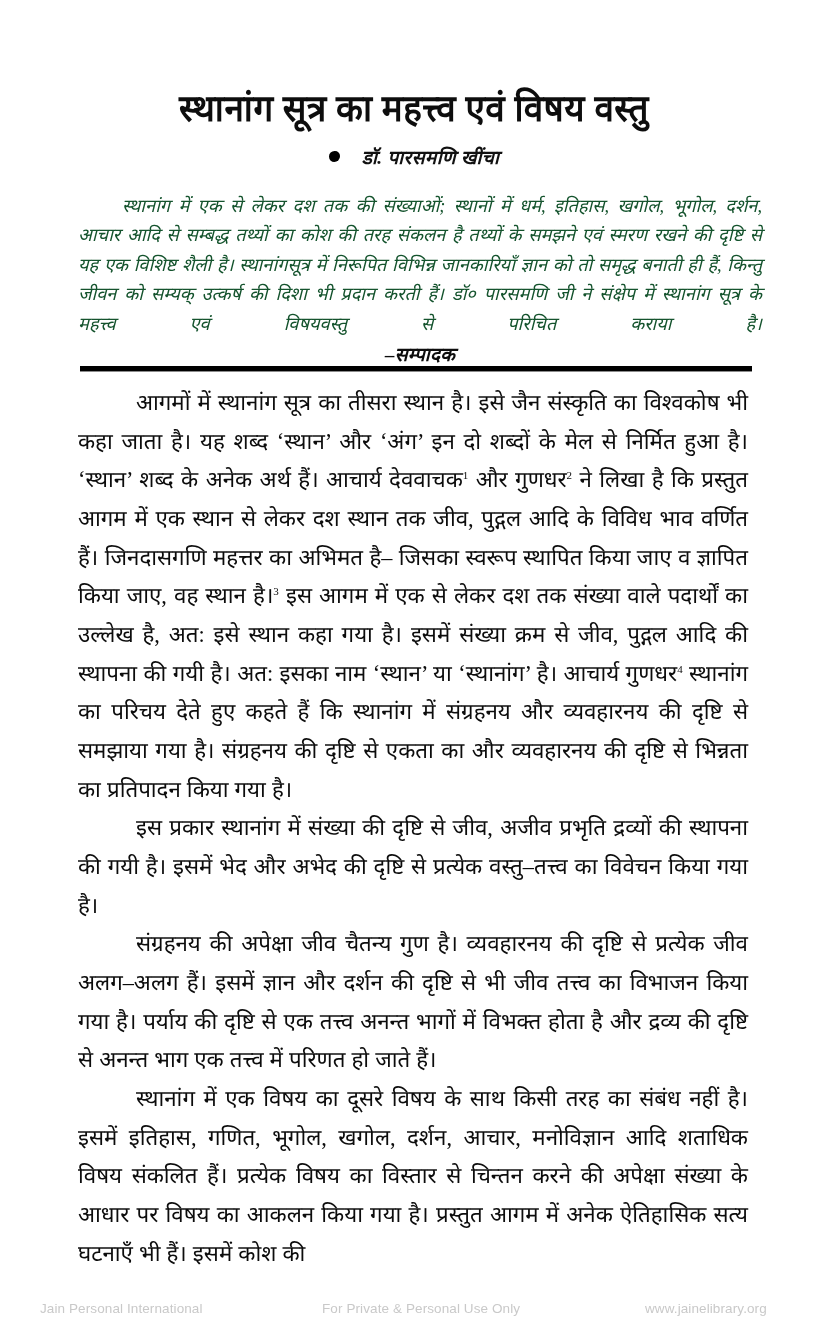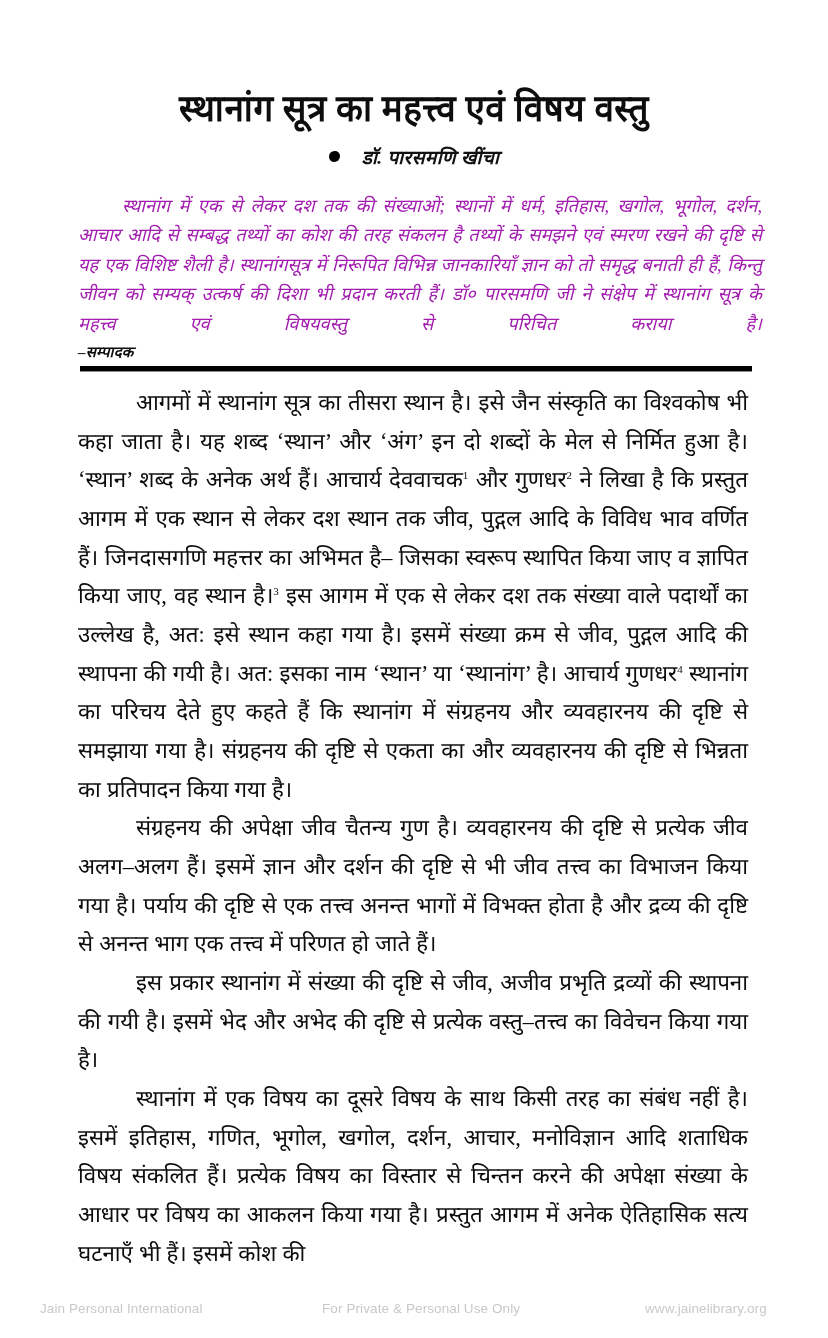--- a/index.html
+++ b/index.html
@@ -69,28 +69,28 @@
     left: 78px;
     top: 192px;
     width: 684px;
   }
   .intro-text {
     font-size: 18.2px;
     font-style: italic;
     line-height: 1.62;
     text-align: justify;
     text-align-last: justify;
-    color: #a21caf;
+    color: #14532d;
     text-indent: 44px;
     word-spacing: 1px;
   }
   .intro-signature {
     margin-top: 2px;
-    text-align: left;
-    font-size: 15px;
+    text-align: center;
+    font-size: 19px;
     font-style: italic;
     font-weight: 700;
     color: #0d0d0d;
     letter-spacing: 0.2px;
   }
 
   .divider {
     position: absolute;
     left: 80px;
     top: 366px;
@@ -183,22 +183,22 @@
   <div class="intro-block">
     <div class="intro-text">स्थानांग में एक से लेकर दश तक की संख्याओं; स्थानों में धर्म, इतिहास, खगोल, भूगोल, दर्शन, आचार आदि से सम्बद्ध तथ्यों का कोश की तरह संकलन है तथ्यों के समझने एवं स्मरण रखने की दृष्टि से यह एक विशिष्ट शैली है। स्थानांगसूत्र में निरूपित विभिन्न जानकारियाँ ज्ञान को तो समृद्ध बनाती ही हैं, किन्तु जीवन को सम्यक् उत्कर्ष की दिशा भी प्रदान करती हैं। डॉ० पारसमणि जी ने संक्षेप में स्थानांग सूत्र के महत्त्व एवं विषयवस्तु से परिचित कराया है।</div>
     <div class="intro-signature">–सम्पादक</div>
   </div>
 
   <div class="divider"></div>
 
   <div class="body-block">
     <div id="body-render">
         <div class="para">आगमों में स्थानांग सूत्र का तीसरा स्थान है। इसे जैन संस्कृति का विश्वकोष भी कहा जाता है। यह शब्द ‘स्थान’ और ‘अंग’ इन दो शब्दों के मेल से निर्मित हुआ है। ‘स्थान’ शब्द के अनेक अर्थ हैं। आचार्य देववाचक<sup class="fn">1</sup> और गुणधर<sup class="fn">2</sup> ने लिखा है कि प्रस्तुत आगम में एक स्थान से लेकर दश स्थान तक जीव, पुद्गल आदि के विविध भाव वर्णित हैं। जिनदासगणि महत्तर का अभिमत है– जिसका स्वरूप स्थापित किया जाए व ज्ञापित किया जाए, वह स्थान है।<sup class="fn">3</sup> इस आगम में एक से लेकर दश तक संख्या वाले पदार्थों का उल्लेख है, अत: इसे स्थान कहा गया है। इसमें संख्या क्रम से जीव, पुद्गल आदि की स्थापना की गयी है। अत: इसका नाम ‘स्थान’ या ‘स्थानांग’ है। आचार्य गुणधर<sup class="fn">4</sup> स्थानांग का परिचय देते हुए कहते हैं कि स्थानांग में संग्रहनय और व्यवहारनय की दृष्टि से समझाया गया है। संग्रहनय की दृष्टि से एकता का और व्यवहारनय की दृष्टि से भिन्नता का प्रतिपादन किया गया है।</div>
+        <div class="para">इस प्रकार स्थानांग में संख्या की दृष्टि से जीव, अजीव प्रभृति द्रव्यों की स्थापना की गयी है। इसमें भेद और अभेद की दृष्टि से प्रत्येक वस्तु–तत्त्व का विवेचन किया गया है।</div>
         <div class="para">संग्रहनय की अपेक्षा जीव चैतन्य गुण है। व्यवहारनय की दृष्टि से प्रत्येक जीव अलग–अलग हैं। इसमें ज्ञान और दर्शन की दृष्टि से भी जीव तत्त्व का विभाजन किया गया है। पर्याय की दृष्टि से एक तत्त्व अनन्त भागों में विभक्त होता है और द्रव्य की दृष्टि से अनन्त भाग एक तत्त्व में परिणत हो जाते हैं।</div>
-        <div class="para">इस प्रकार स्थानांग में संख्या की दृष्टि से जीव, अजीव प्रभृति द्रव्यों की स्थापना की गयी है। इसमें भेद और अभेद की दृष्टि से प्रत्येक वस्तु–तत्त्व का विवेचन किया गया है।</div>
         <div class="para">स्थानांग में एक विषय का दूसरे विषय के साथ किसी तरह का संबंध नहीं है। इसमें इतिहास, गणित, भूगोल, खगोल, दर्शन, आचार, मनोविज्ञान आदि शताधिक विषय संकलित हैं। प्रत्येक विषय का विस्तार से चिन्तन करने की अपेक्षा संख्या के आधार पर विषय का आकलन किया गया है। प्रस्तुत आगम में अनेक ऐतिहासिक सत्य घटनाएँ भी हैं। इसमें कोश की</div>
       </div>
   </div>
 
   <div class="footer">
     <span class="footer-left">Jain Personal International</span>
     <span class="footer-center">For Private &amp; Personal Use Only</span>
     <span class="footer-right">www.jainelibrary.org</span>
   </div>
 

